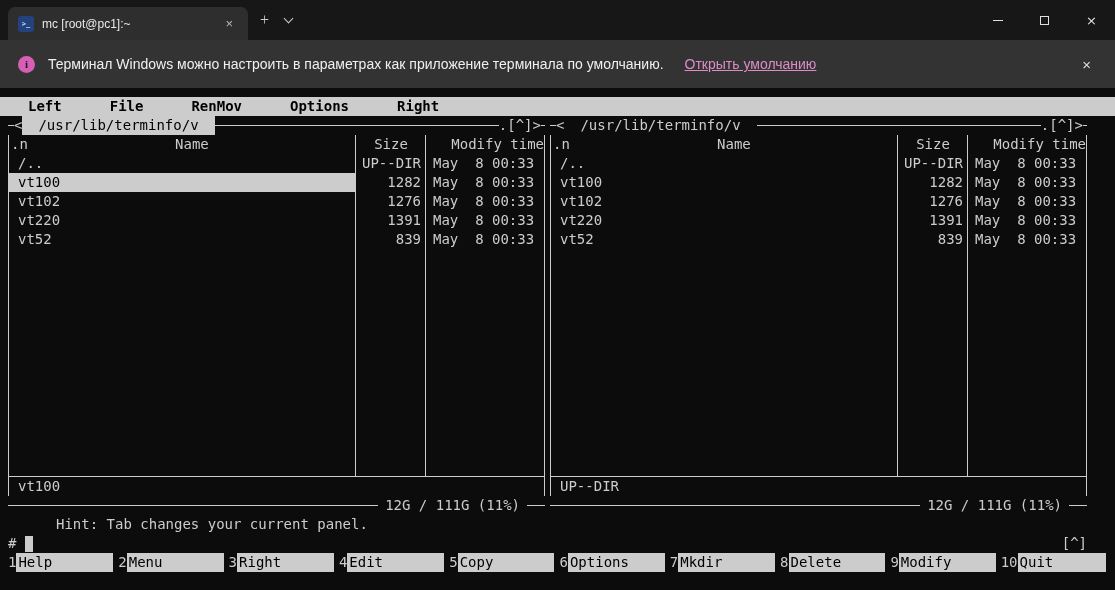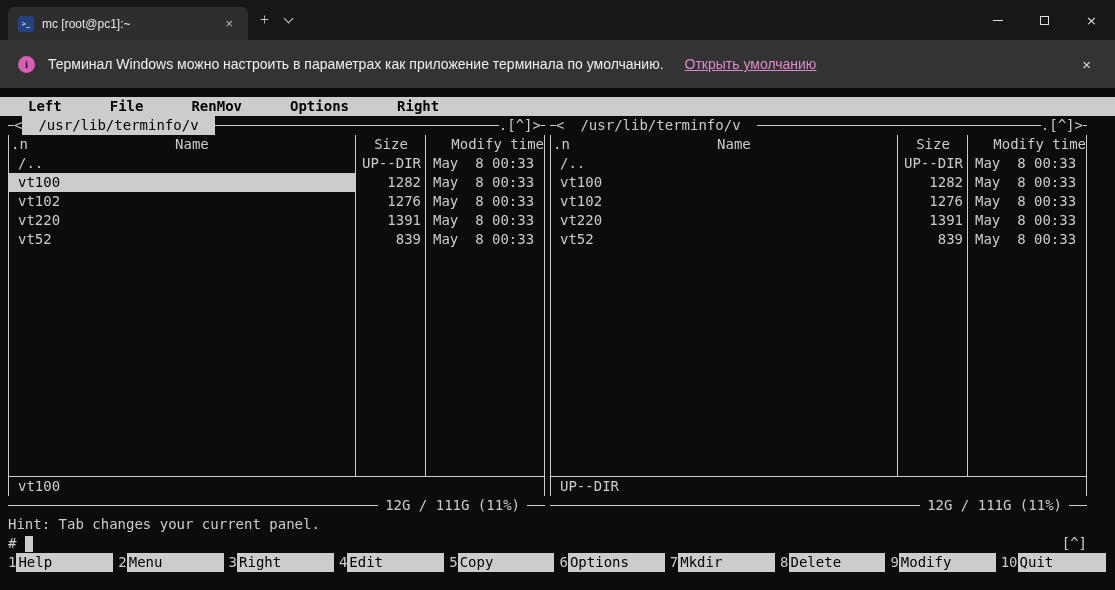--- a/index.html
+++ b/index.html
@@ -74,21 +74,21 @@
   .c-name { flex:1; padding-left:9px; min-width:0; overflow:hidden; }
   .c-size { flex:0 0 70px; width:70px; text-align:right; padding-right:5px; }
   .c-time { flex:0 0 118px; width:118px; padding-left:7px; }
   .row.sel .c-name { background:var(--panel_select_bg,#cccccc); color:#000; }
 
   .spacer { flex:1 1 auto; }
   .msep { flex:0 0 auto; height:0; border-top:1px solid var(--terminal_fg,#cccccc); }
   .ministatus { flex:0 0 auto; height:19px; padding-left:9px; }
   .disk { flex:0 0 auto; padding:0 7px; }
 
-  .hint { height:19px; padding-left:8px; flex:0 0 auto; }
+  .hint { height:19px; padding-left:8px; flex:0 0 auto;margin-left:48px; }
   .promptline { height:19px; display:flex; align-items:center; padding:0 28px 0 8px; flex:0 0 auto; }
   .cursor { width:8px; height:16px; background:var(--terminal_fg,#cccccc); display:inline-block; }
   .pspacer { flex:1 1 auto; }
 
   .fkeys { height:19px; display:flex; padding:0 9px 0 8px; flex:0 0 auto; }
   .fk { flex:1; display:flex; margin-right:5px; min-width:0; cursor:pointer; }
   .fk:last-child { margin-right:0; }
   .fknum { flex:0 0 auto; }
   .fklabel { flex:1; background:var(--menubar_bg,#cccccc); color:#000; padding-left:2px; overflow:hidden; }
 </style>

